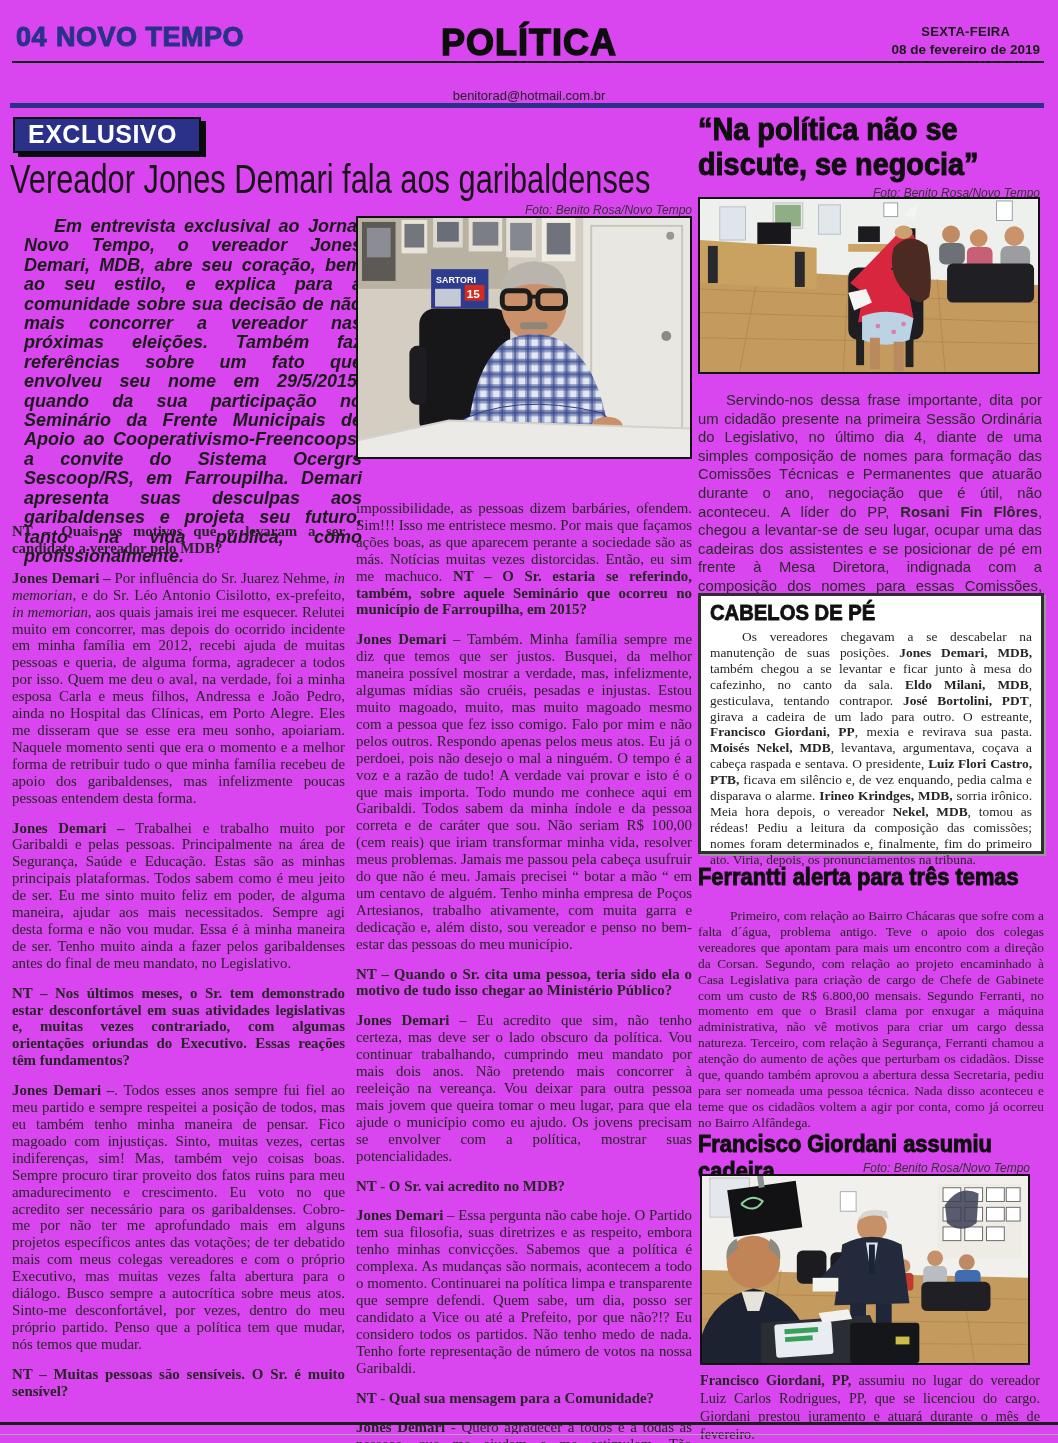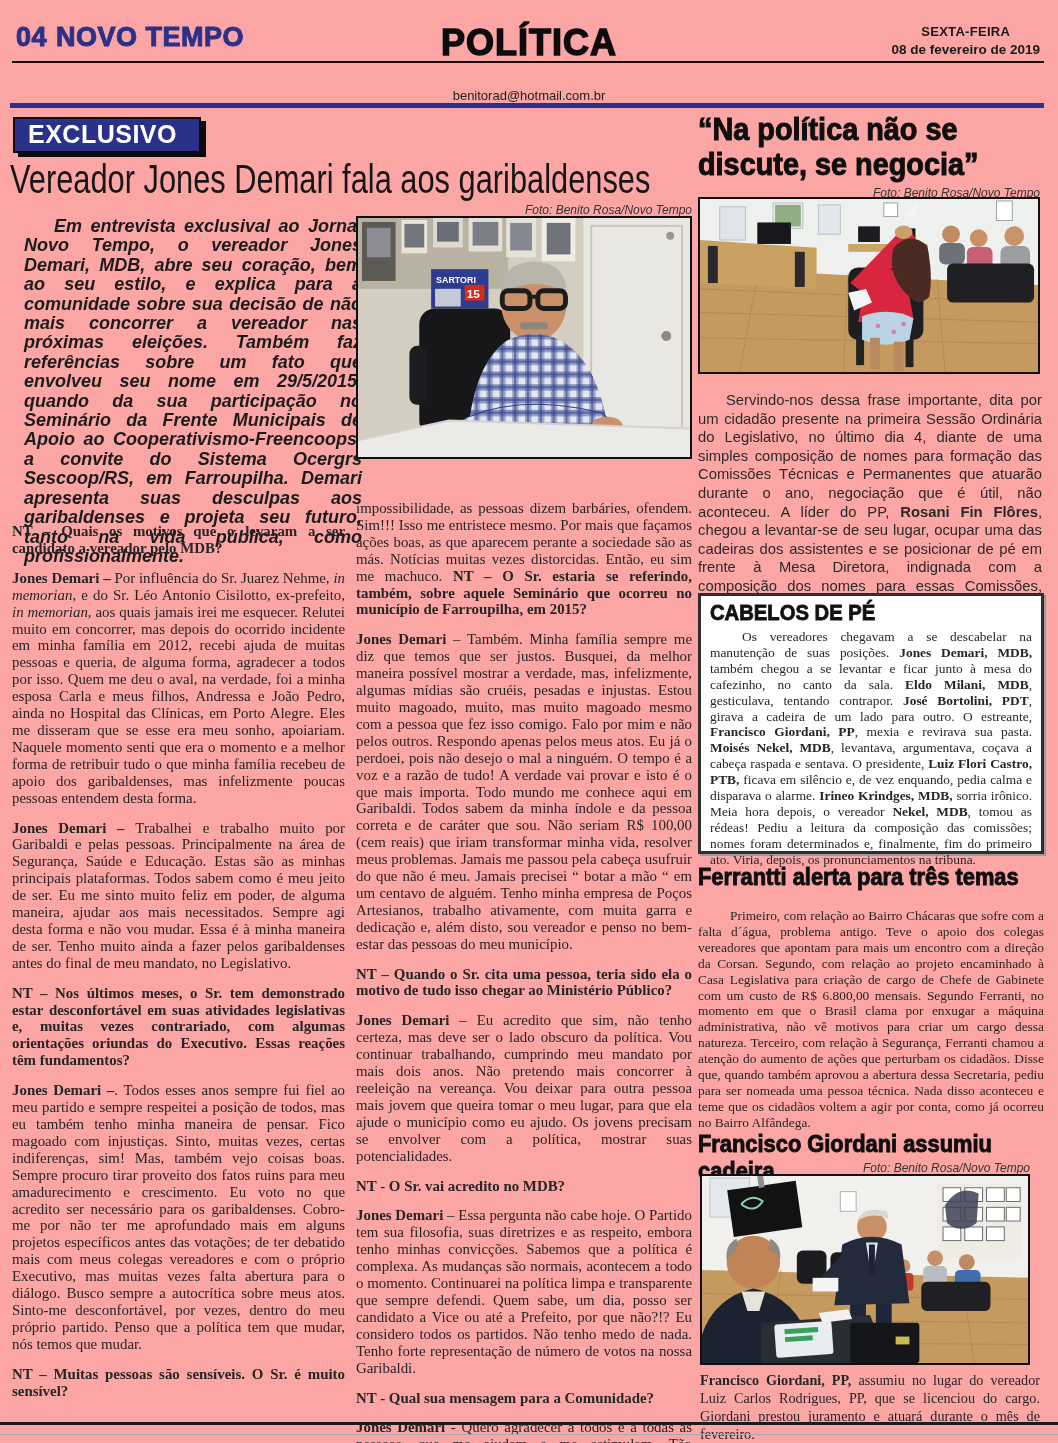--- a/index.html
+++ b/index.html
@@ -1,19 +1,19 @@
 <!DOCTYPE html>
 <html lang="pt" style="--accent: #2b3189;"><head>
 <meta charset="utf-8">
 <style>
   :root{ --accent:#2b3189; }
   *{margin:0;padding:0;box-sizing:border-box;}
   html,body{background:#fff;}
   body{font-family:"Liberation Sans","DejaVu Sans",sans-serif;color:#1a1a1a;}
-  .page{position:relative;width:1058px;height:1443px;background:#fca5a5;overflow:hidden;}
+  .page{position:relative;width:1058px;height:1443px;background:#d946ef;overflow:hidden;}
 
   
   .masthead{position:absolute;left:16px;top:22px;display:flex;gap:9px;align-items:baseline;
             color:var(--accent);font-weight:700;font-size:27px;letter-spacing:.5px;
             -webkit-text-stroke:1px var(--accent);}
   .section-title{position:absolute;left:0;top:22px;width:100%;text-align:center;
             font-size:36px;font-weight:700;letter-spacing:1px;color:#0d0d0d;
             -webkit-text-stroke:1.4px #0d0d0d;}
   .dateblock{position:absolute;right:18px;top:24px;text-align:center;font-weight:700;}
   .dateblock .wd{font-size:13px;letter-spacing:.3px;}

